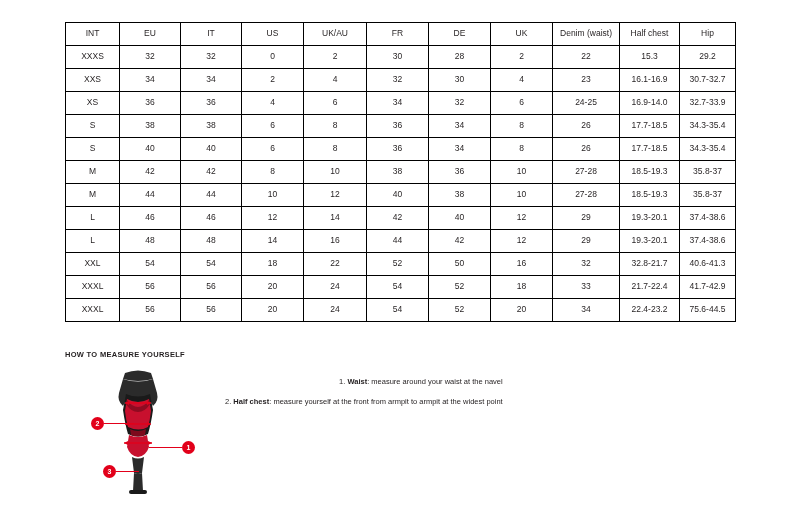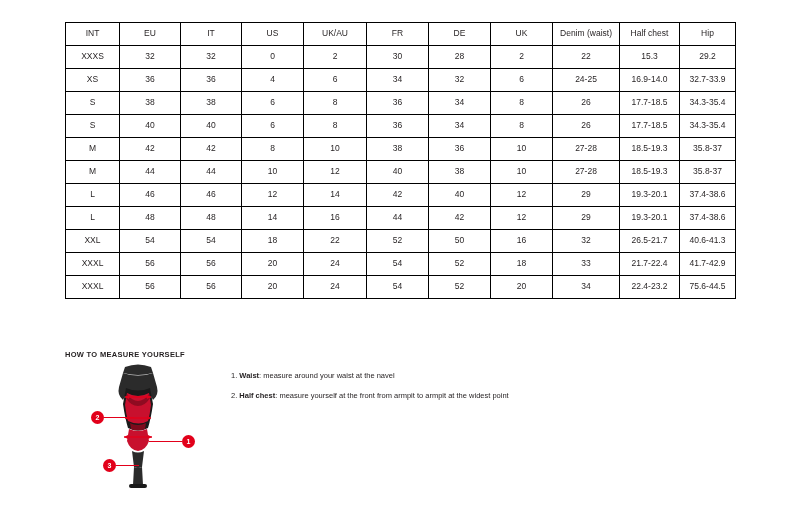--- a/index.html
+++ b/index.html
@@ -68,36 +68,37 @@
     position: absolute;
     left: 65px;
     top: 350px;
     width: 670px;
   }
   .measure-title {
     font-size: 7.5px;
     font-weight: bold;
     letter-spacing: 0.3px;
     color: #231f20;
-    margin-bottom: 4px;
+    margin-bottom: 10px;
   }
   .measure-body {
     position: relative;
     display: flex;
     align-items: flex-start;
   }
   .figure-area {
     position: relative;
     width: 150px;
     height: 130px;
     flex: 0 0 150px;
   }
   .instructions {
-    margin-left: 16px;
+    margin-left: 10px;
     padding-top: 8px;
+    text-align: right;
   }
   .instr-line {
     font-size: 7.5px;
     color: #231f20;
     margin-bottom: 11px;
     line-height: 1.2;
   }
   .instr-line b {
     font-weight: bold;
   }
@@ -178,20 +179,33 @@
           <td>0</td>
           <td>2</td>
           <td>30</td>
           <td>28</td>
           <td>2</td>
           <td>22</td>
           <td>15.3</td>
           <td>29.2</td>
         </tr>
         <tr>
+          <td>XXS</td>
+          <td>34</td>
+          <td>34</td>
+          <td>2</td>
+          <td>4</td>
+          <td>32</td>
+          <td>30</td>
+          <td>4</td>
+          <td>23</td>
+          <td>16.1-16.9</td>
+          <td>30.7-32.7</td>
+        </tr>
+        <tr>
           <td>XS</td>
           <td>36</td>
           <td>36</td>
           <td>4</td>
           <td>6</td>
           <td>34</td>
           <td>32</td>
           <td>6</td>
           <td>24-25</td>
           <td>16.9-14.0</td>
@@ -278,21 +292,21 @@
         <tr>
           <td>XXL</td>
           <td>54</td>
           <td>54</td>
           <td>18</td>
           <td>22</td>
           <td>52</td>
           <td>50</td>
           <td>16</td>
           <td>32</td>
-          <td>26.5-21.7</td>
+          <td>32.8-21.7</td>
           <td>40.6-41.3</td>
         </tr>
         <tr>
           <td>XXXL</td>
           <td>56</td>
           <td>56</td>
           <td>20</td>
           <td>24</td>
           <td>54</td>
           <td>52</td>

